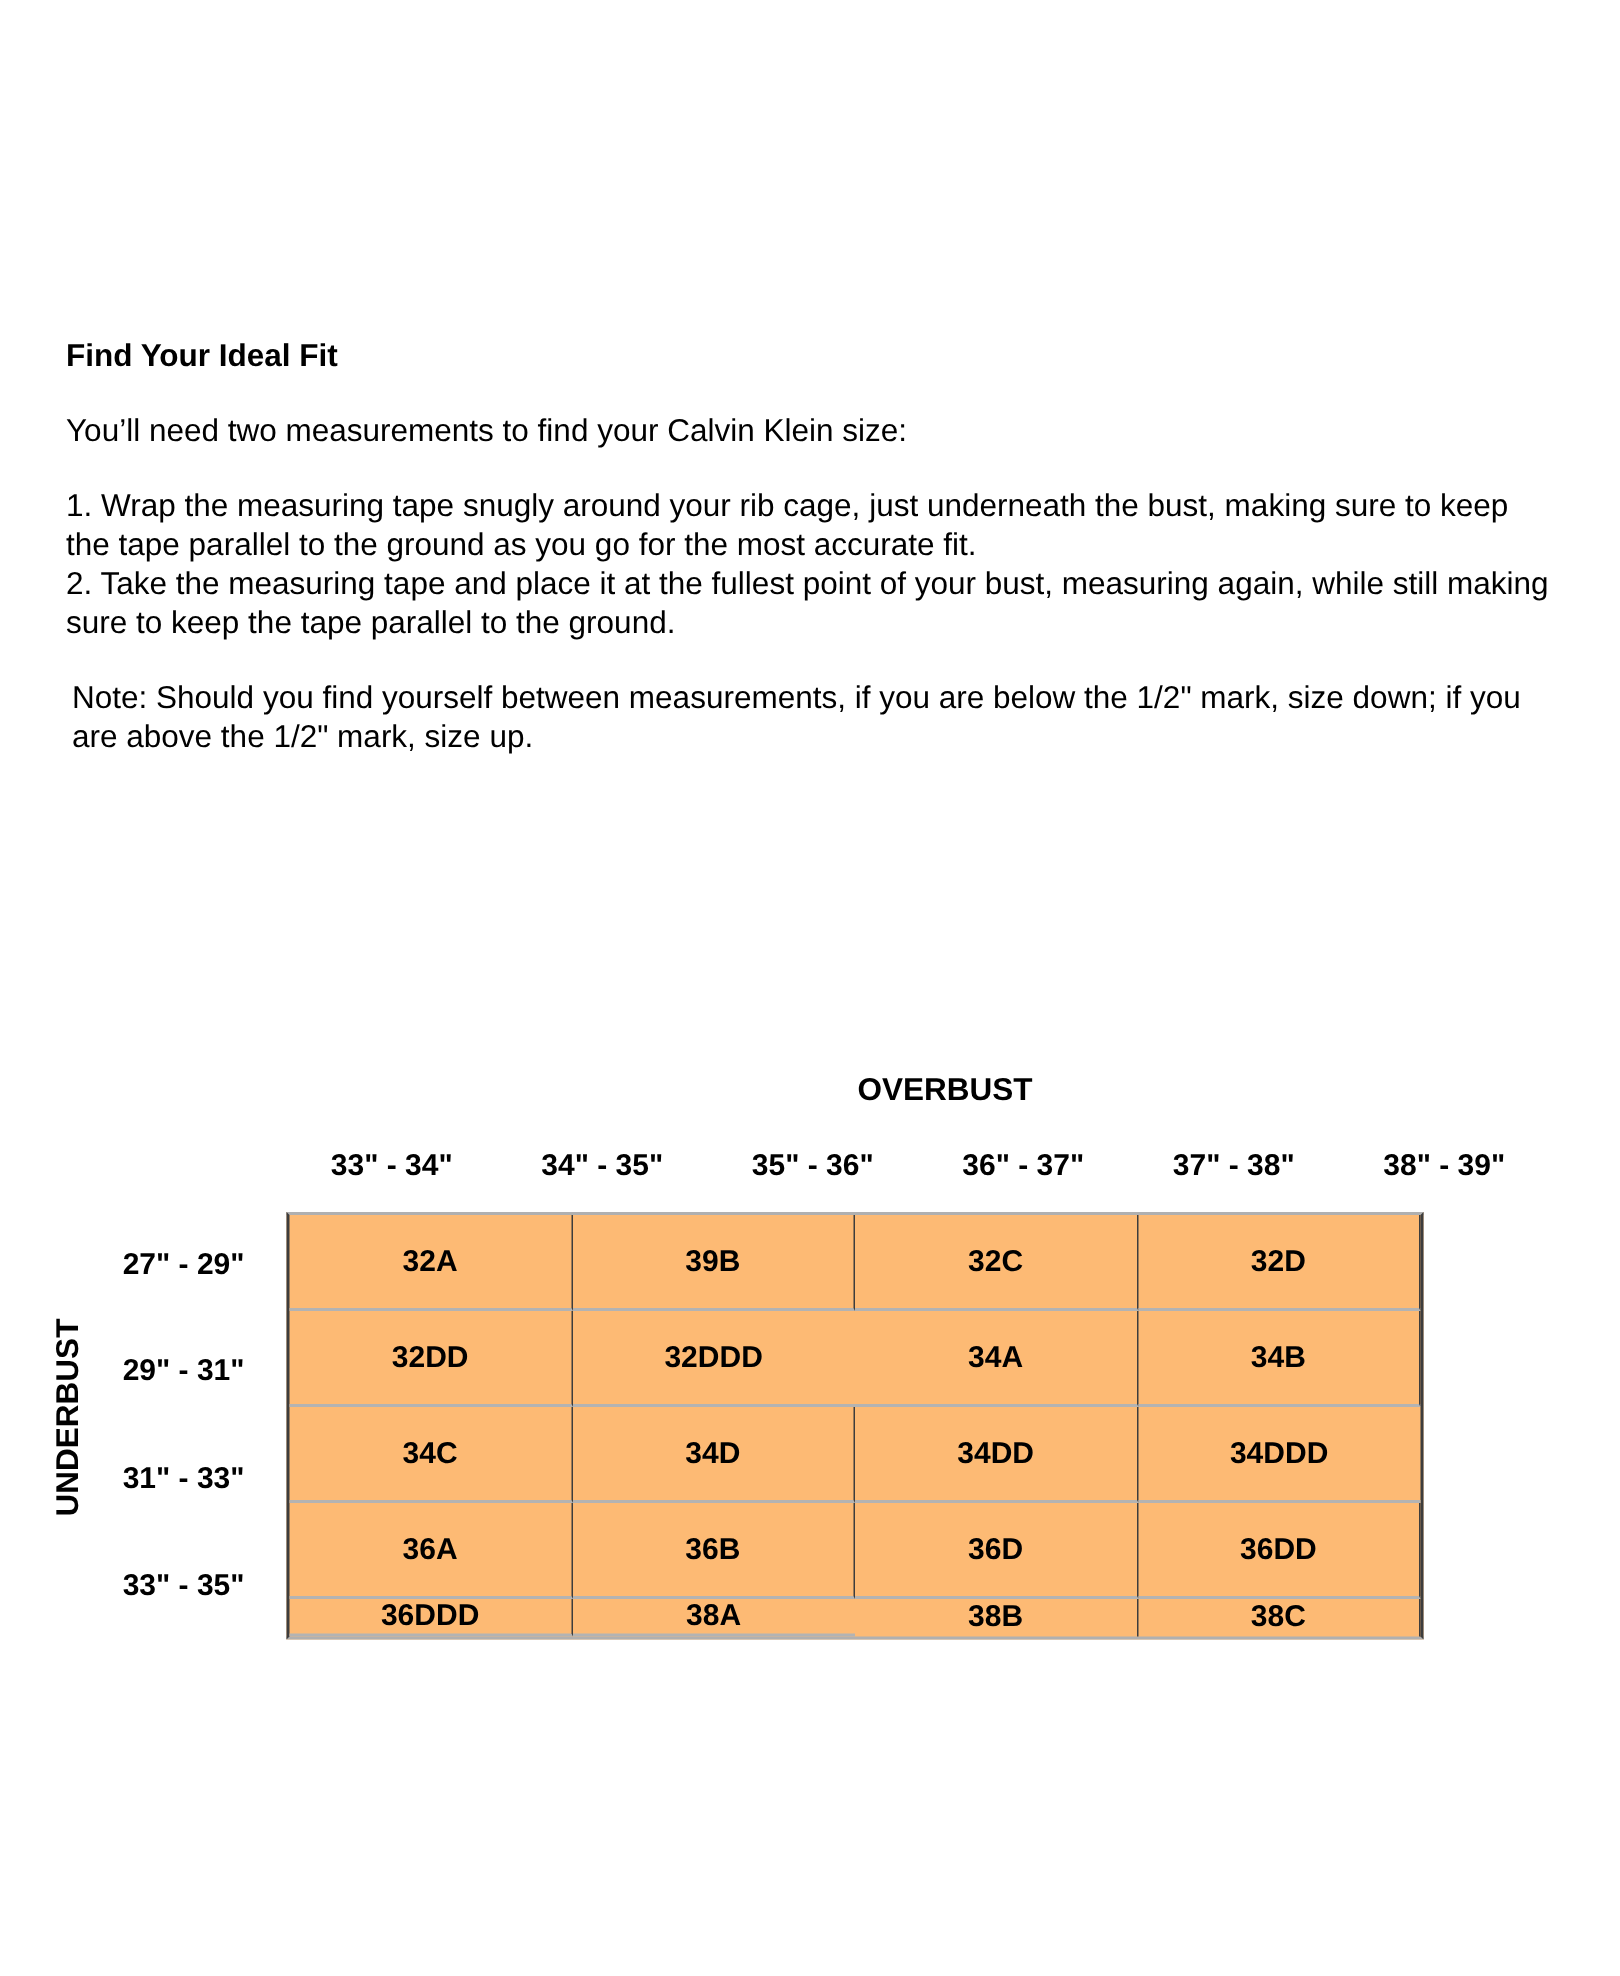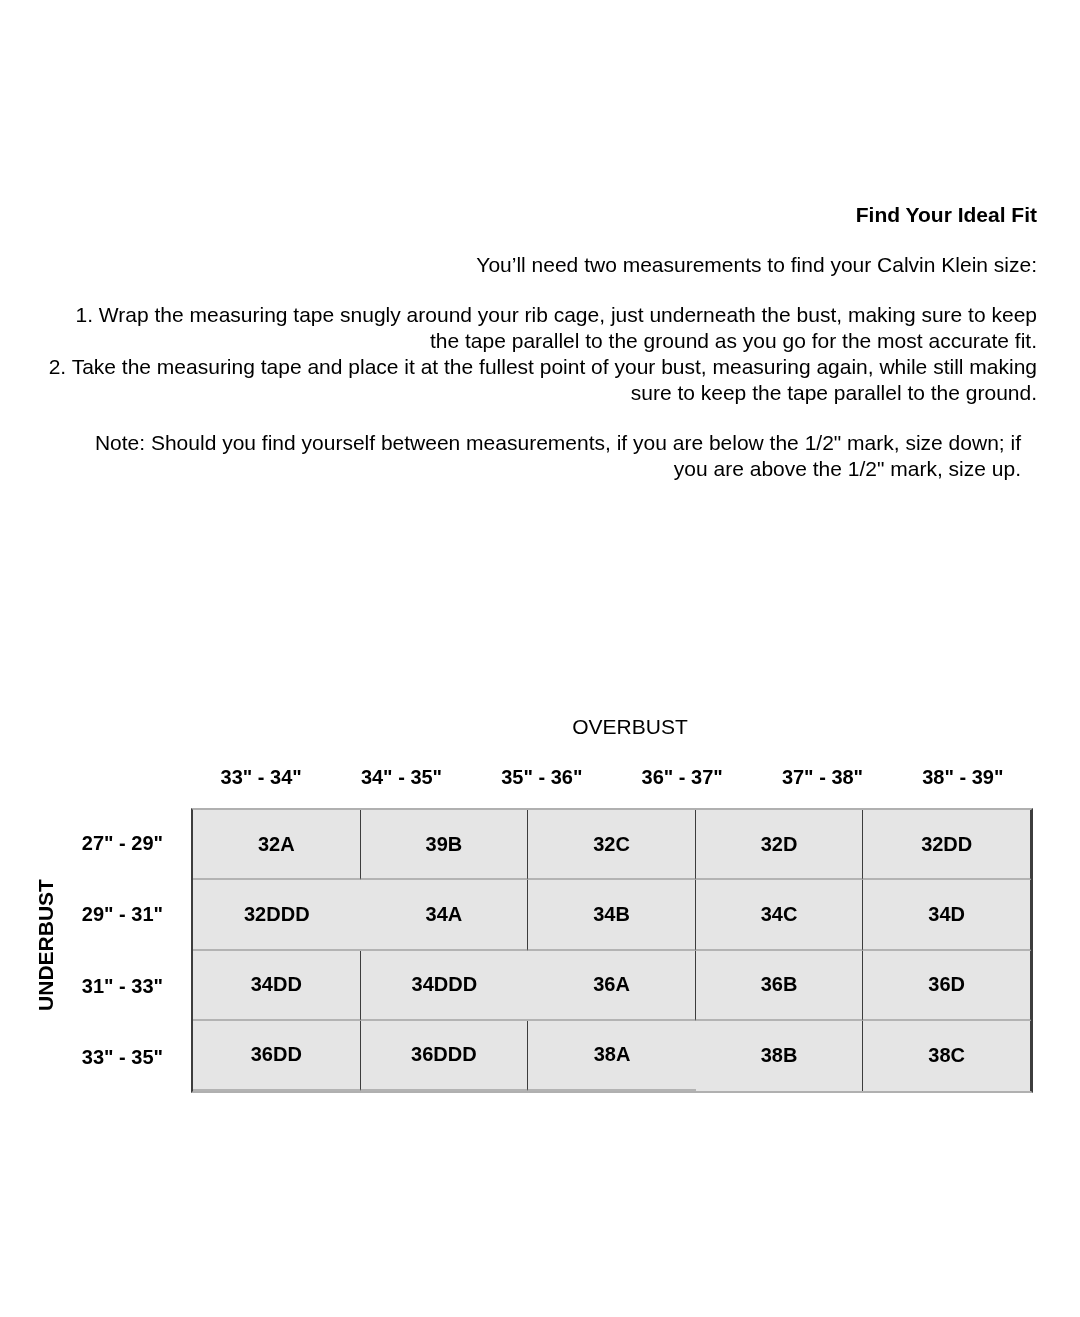--- a/index.html
+++ b/index.html
@@ -11,44 +11,43 @@
     color: #000000;
     font-family: "Liberation Sans", "DejaVu Sans", sans-serif;
     position: relative;
     overflow: hidden;
   }
 
   
   .copy {
     position: absolute;
     left: 44px;
-    top: 202px;
+    top: 225px;
     width: 993px;
     font-size: 21px;
     line-height: 26px;
-    text-align: right;
   }
   .copy h1 {
     font-size: 21px;
     font-weight: 700;
     margin: 0 0 24px 0;
     line-height: 26px;
   }
   .copy p { margin: 0 0 24px 0; }
   .copy .steps { margin: 0 0 24px 0; }
-  .copy .note { margin: 16px; }
+  .copy .note { margin: 4px; }
 
   
   .overbust-label {
     position: absolute;
     left: 630px;
     top: 715px;
     transform: translateX(-50%);
     font-size: 21px;
-    font-weight: 400;
+    font-weight: 700;
     white-space: nowrap;
   }
   .underbust-label {
     position: absolute;
     left: 46px;
     top: 945px;
     transform: translate(-50%, -50%) rotate(-90deg);
     font-size: 21px;
     font-weight: 700;
     white-space: nowrap;
@@ -79,30 +78,30 @@
   .row-labels .row-label {
     display: flex;
     align-items: center;
     justify-content: flex-end;
     white-space: nowrap;
   }
   .size-grid {
     position: absolute;
     left: 191px;
     top: 808px;
-    width: 842px;
+    width: 758px;
     height: 285px;
     display: grid;
-    grid-template-columns: repeat(5, 1fr);
+    grid-template-columns: repeat(4, 1fr);
     grid-template-rows: repeat(4, 1fr);
     border-left: 2px solid #3d3d3d;
     border-right: 2px solid #3d3d3d;
     border-top: 2px solid #b0b0b0;
     border-bottom: 2px solid #b0b0b0;
-    background: #e5e5e5;
+    background: #fdba74;
   }
   .size-grid .cell {
     display: flex;
     align-items: center;
     justify-content: center;
     font-size: 20px;
     font-weight: 700;
     border-right: 1px solid #3d3d3d;
     border-bottom: 2px solid #b3b3b3;
   }

